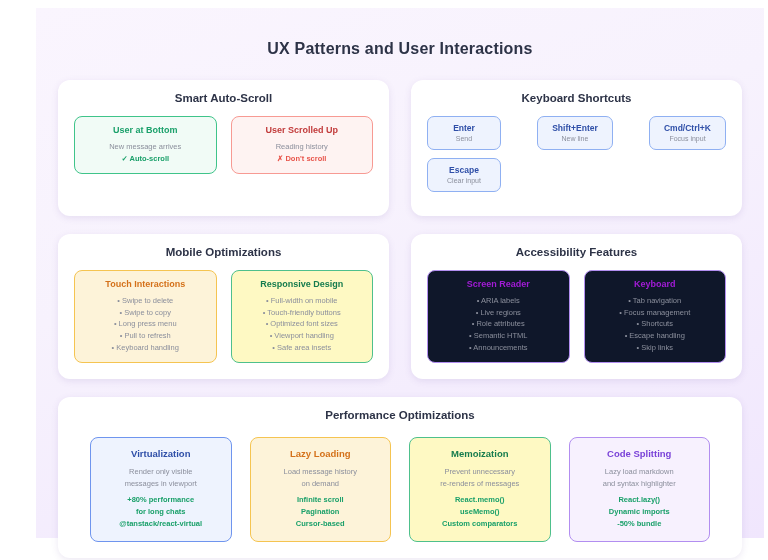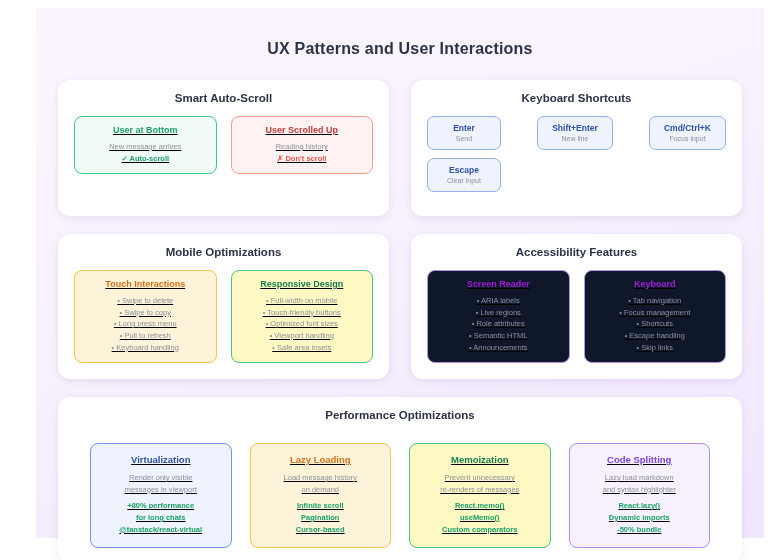--- a/index.html
+++ b/index.html
@@ -40,21 +40,20 @@
     font-size: 11.5px;
     font-weight: bold;
     color: #2d3347;
     margin-bottom: 12px;
   }
   .boxes {
     display: flex;
     gap: 14px;
     justify-content: center;
     align-items: flex-end;
-    text-decoration: underline;
   }
   .box {
     flex: 1 1 0;
     border-radius: 8px;
     border: 1px solid #ccc;
     padding: 8px 6px 9px 6px;
     text-align: center;
   }
   .box-title {
     font-size: 9px;
@@ -108,21 +107,21 @@
     min-width: 74px;
   }
   .key-name {
     font-size: 8.5px; font-weight: bold; color:#2f4fa8; margin-bottom:2px;
   }
   .key-desc { font-size: 7px; color:#8b8f9c; }
 
   .perf-card { margin-bottom: 0; }
   .perf-title { margin-bottom: 16px; }
   .perf-boxes { gap: 18px; padding: 0 16px; }
-  .perf-boxes .box { padding: 10px 6px 12px 6px; margin-top: 6px; }
+  .perf-boxes .box { padding: 10px 6px 12px 6px; }
   .perf-boxes .box-title { font-size: 9.5px; margin-bottom: 7px; }
   .gap-sm { height: 5px; }
 </style>
 </head>
 <body>
 
 <div id="stage">
 
   <div class="page-title">UX Patterns and User Interactions</div>
 

